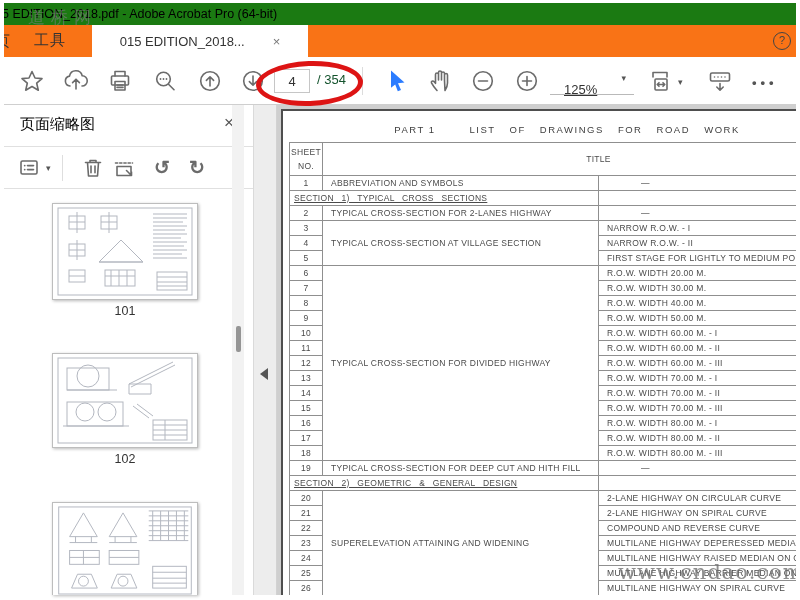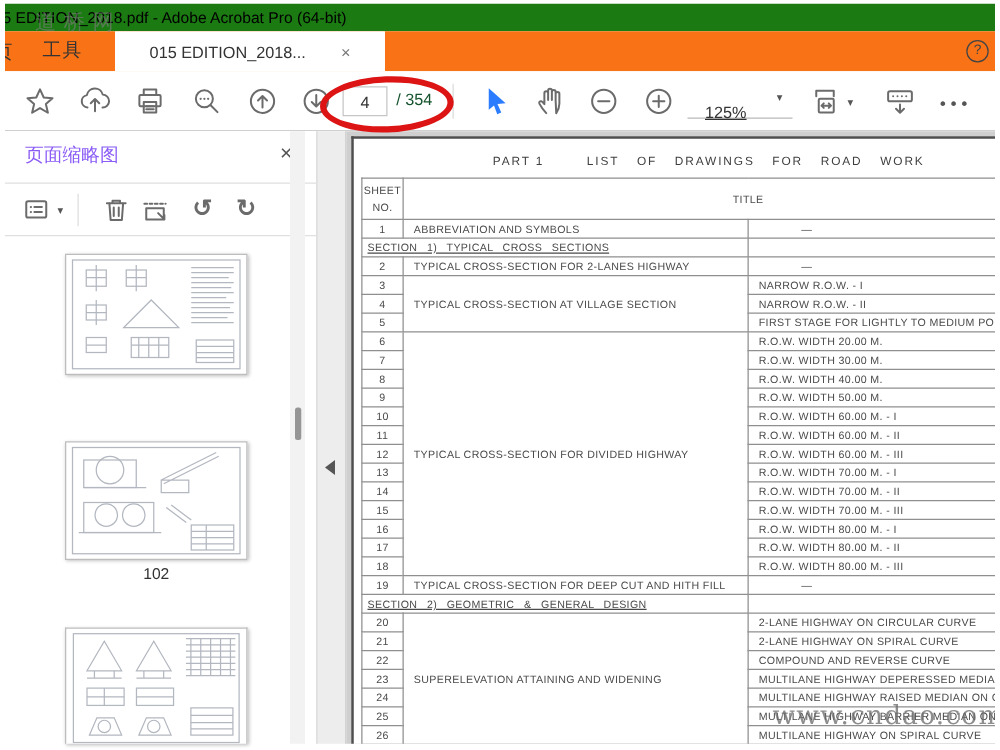--- a/index.html
+++ b/index.html
@@ -76,21 +76,21 @@
     position:absolute; left:256px; top:61px; width:107px; height:45px;
     border:5px solid #dd1414; border-radius:50%; transform:rotate(-2deg); z-index:50;
     pointer-events:none;
   }
 
   
   .body-wrap { position:absolute; top:105px; left:4px; right:4px; bottom:5px; background:#fff; }
 
   .panel { position:absolute; left:0; top:0; bottom:0; width:249px; background:#fff; }
   .panel-header { position:absolute; left:0; right:0; top:0; height:42px; border-bottom:1px solid #e0e0e0; }
-  .panel-title { position:absolute; left:16px; top:10px; font-size:15px; color:#8b5cf6; }
+  .panel-title { position:absolute; left:16px; top:10px; font-size:15px; color:#000000; }
   .panel-close { position:absolute; right:19px; top:8px; font-size:17px; color:#555; }
   .panel-tools { position:absolute; left:0; right:0; top:42px; height:42px; border-bottom:1px solid #e0e0e0; }
   .pt { position:absolute; top:9px; width:24px; height:24px; }
   .pt svg{ width:24px; height:24px; }
   .pt-sep { position:absolute; left:58px; top:8px; width:1px; height:26px; background:#dedede; }
   .rot { font-size:19px; color:#6b6b6b; font-weight:bold; line-height:24px; text-align:center; }
 
   .thumb { position:absolute; left:48px; width:146px; background:#fff;
            border:1px solid #bdbdbd; box-shadow:1px 1px 3px rgba(0,0,0,.28); }
   .thumb svg{ display:block; width:100%; height:100%; }
@@ -299,20 +299,21 @@
             <path class="sketch-stroke" d="M16 72 h16"></path>
           <rect class="sketch-stroke" x="52" y="66" width="30" height="16"></rect>
             <path class="sketch-stroke" d="M52 72 h30 M58 66 v16 M66 66 v16 M74 66 v16"></path>
           <g class="sketch-stroke">
               <path d="M100 10 h34 M100 14 h34 M100 18 h30 M100 22 h34 M100 26 h32 M100 30 h34 M100 34 h28 M100 38 h34 M100 42 h31 M100 46 h34 M100 50 h29 M100 54 h34"></path>
             </g>
           <rect class="sketch-stroke" x="104" y="68" width="30" height="18"></rect>
             <path class="sketch-stroke" d="M104 73 h30 M104 78 h30 M104 82 h30"></path>
         </svg>
       </div>
+      <div class="thumb-label" style="top:199px">101</div>
 
       <div class="thumb" style="top:248px; height:95px;">
         <svg viewBox="0 0 144 93">
           <rect class="sketch-stroke" x="5" y="4" width="134" height="85"></rect>
           <rect class="sketch-stroke" x="14" y="14" width="42" height="22"></rect>
           <circle class="sketch-stroke" cx="35" cy="22" r="11"></circle>
             <path class="sketch-stroke" d="M14 36 h50"></path>
           <path class="sketch-stroke" d="M76 30 L120 8 M78 33 L122 11 M76 30 h22 v10 h-22 z"></path>
           <rect class="sketch-stroke" x="14" y="48" width="56" height="24"></rect>
           <circle class="sketch-stroke" cx="32" cy="58" r="9"></circle>

